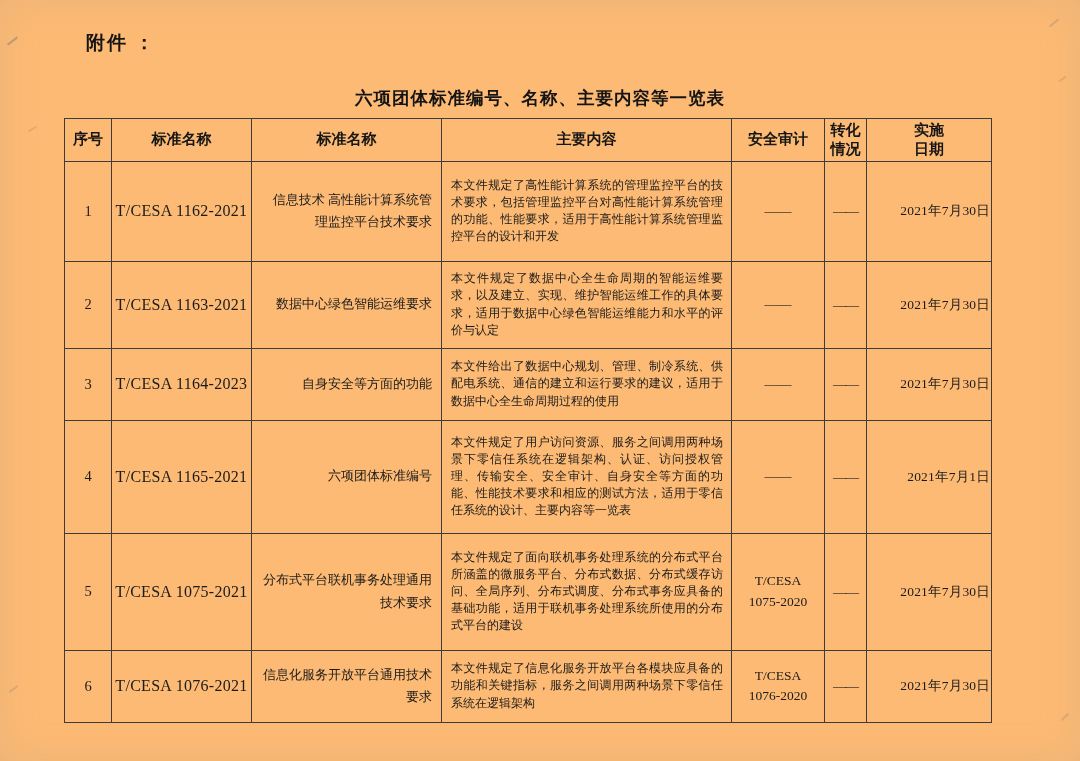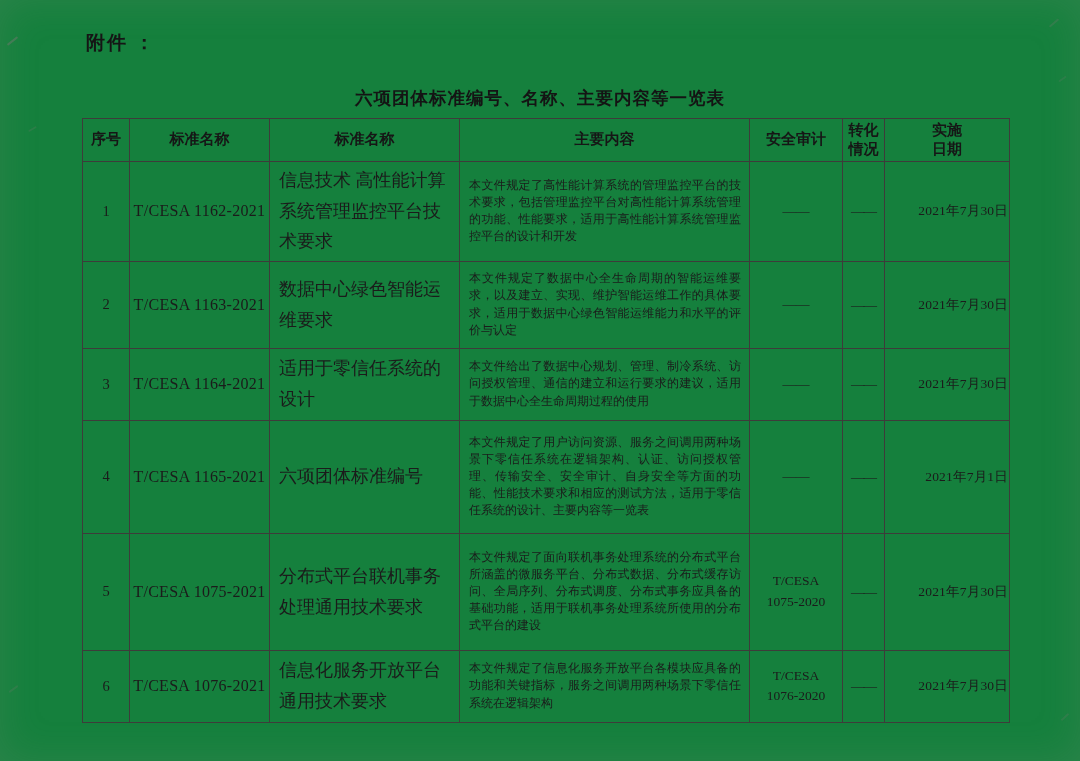--- a/index.html
+++ b/index.html
@@ -6,36 +6,36 @@
   body {
     width:1080px; height:761px;
     background:#efeeec;
     font-family:"Liberation Serif","DejaVu Serif",serif;
     color:#1b1b1b;
     overflow:hidden;
   }
   .page {
     position:relative;
     width:1080px; height:761px;
-    background:#15803d;
+    background:#fdba74;
     box-shadow: inset 0 0 40px rgba(150,148,140,0.18);
   }
   .attachment-label {
     position:absolute; left:86px; top:30px;
     font-size:19px; font-weight:bold; letter-spacing:2px;
     color:#151515;
   }
   .doc-title {
     position:absolute; top:86px; left:0; width:1080px;
     text-align:center;
     font-size:17.5px; font-weight:bold; letter-spacing:1px;
     color:#141414;
   }
   table.standards-table {
-    position:absolute; left:82px; top:118px;
+    position:absolute; left:64px; top:118px;
     width:927px;
     border-collapse:collapse; table-layout:fixed;padding-left:25px;
   }
   .standards-table th, .standards-table td {
     border:1px solid #3d3c3a;
     vertical-align:middle;
     white-space:pre-line;
     overflow:hidden;
   }
   .standards-table th {
@@ -45,21 +45,21 @@
   }
   tr.header-row { height:40px; }
   tr.r1 { height:100px; }
   tr.r2 { height:87px; }
   tr.r3 { height:72px; }
   tr.r4 { height:113px; }
   tr.r5 { height:117px; }
   tr.r6 { height:72px; }
   td.c-no   { text-align:center; font-size:14.5px; }
   td.c-code { text-align:center; font-size:16px; letter-spacing:0.3px; }
-  td.c-name { text-align:left; padding:3px 9px; font-size:18px; line-height:1.7; }
+  td.c-name { text-align:right; padding:3px 9px; font-size:13px; line-height:1.7; }
   td.c-content { text-align:justify; padding:3px 8px 3px 9px; font-size:12px; line-height:1.43; }
   td.c-replaced { text-align:center; font-size:13.5px; line-height:1.5; }
   td.c-conv { text-align:center; font-size:13.5px; letter-spacing:-1px; }
   td.c-date { text-align:right; font-size:13.5px; letter-spacing:0.2px; }
   
   .artifact {
     position:absolute; background:rgba(120,118,112,0.45);
     border-radius:1px;
   }
   .a1 { left:6px;  top:40px;  width:13px; height:2px; transform:rotate(-38deg); }
@@ -114,23 +114,23 @@
         <td class="c-no">2</td>
         <td class="c-code">T/CESA 1163-2021</td>
         <td class="c-name">数据中心绿色智能运维要求</td>
         <td class="c-content">本文件规定了数据中心全生命周期的智能运维要求，以及建立、实现、维护智能运维工作的具体要求，适用于数据中心绿色智能运维能力和水平的评价与认定</td>
         <td class="c-replaced">——</td>
         <td class="c-conv">——</td>
         <td class="c-date">2021年7月30日</td>
       </tr>
       <tr class="r3">
         <td class="c-no">3</td>
-        <td class="c-code">T/CESA 1164-2021</td>
-        <td class="c-name">适用于零信任系统的设计</td>
-        <td class="c-content">本文件给出了数据中心规划、管理、制冷系统、访问授权管理、通信的建立和运行要求的建议，适用于数据中心全生命周期过程的使用</td>
+        <td class="c-code">T/CESA 1164-2023</td>
+        <td class="c-name">自身安全等方面的功能</td>
+        <td class="c-content">本文件给出了数据中心规划、管理、制冷系统、供配电系统、通信的建立和运行要求的建议，适用于数据中心全生命周期过程的使用</td>
         <td class="c-replaced">——</td>
         <td class="c-conv">——</td>
         <td class="c-date">2021年7月30日</td>
       </tr>
       <tr class="r4">
         <td class="c-no">4</td>
         <td class="c-code">T/CESA 1165-2021</td>
         <td class="c-name">六项团体标准编号</td>
         <td class="c-content">本文件规定了用户访问资源、服务之间调用两种场景下零信任系统在逻辑架构、认证、访问授权管理、传输安全、安全审计、自身安全等方面的功能、性能技术要求和相应的测试方法，适用于零信任系统的设计、主要内容等一览表</td>
         <td class="c-replaced">——</td>

